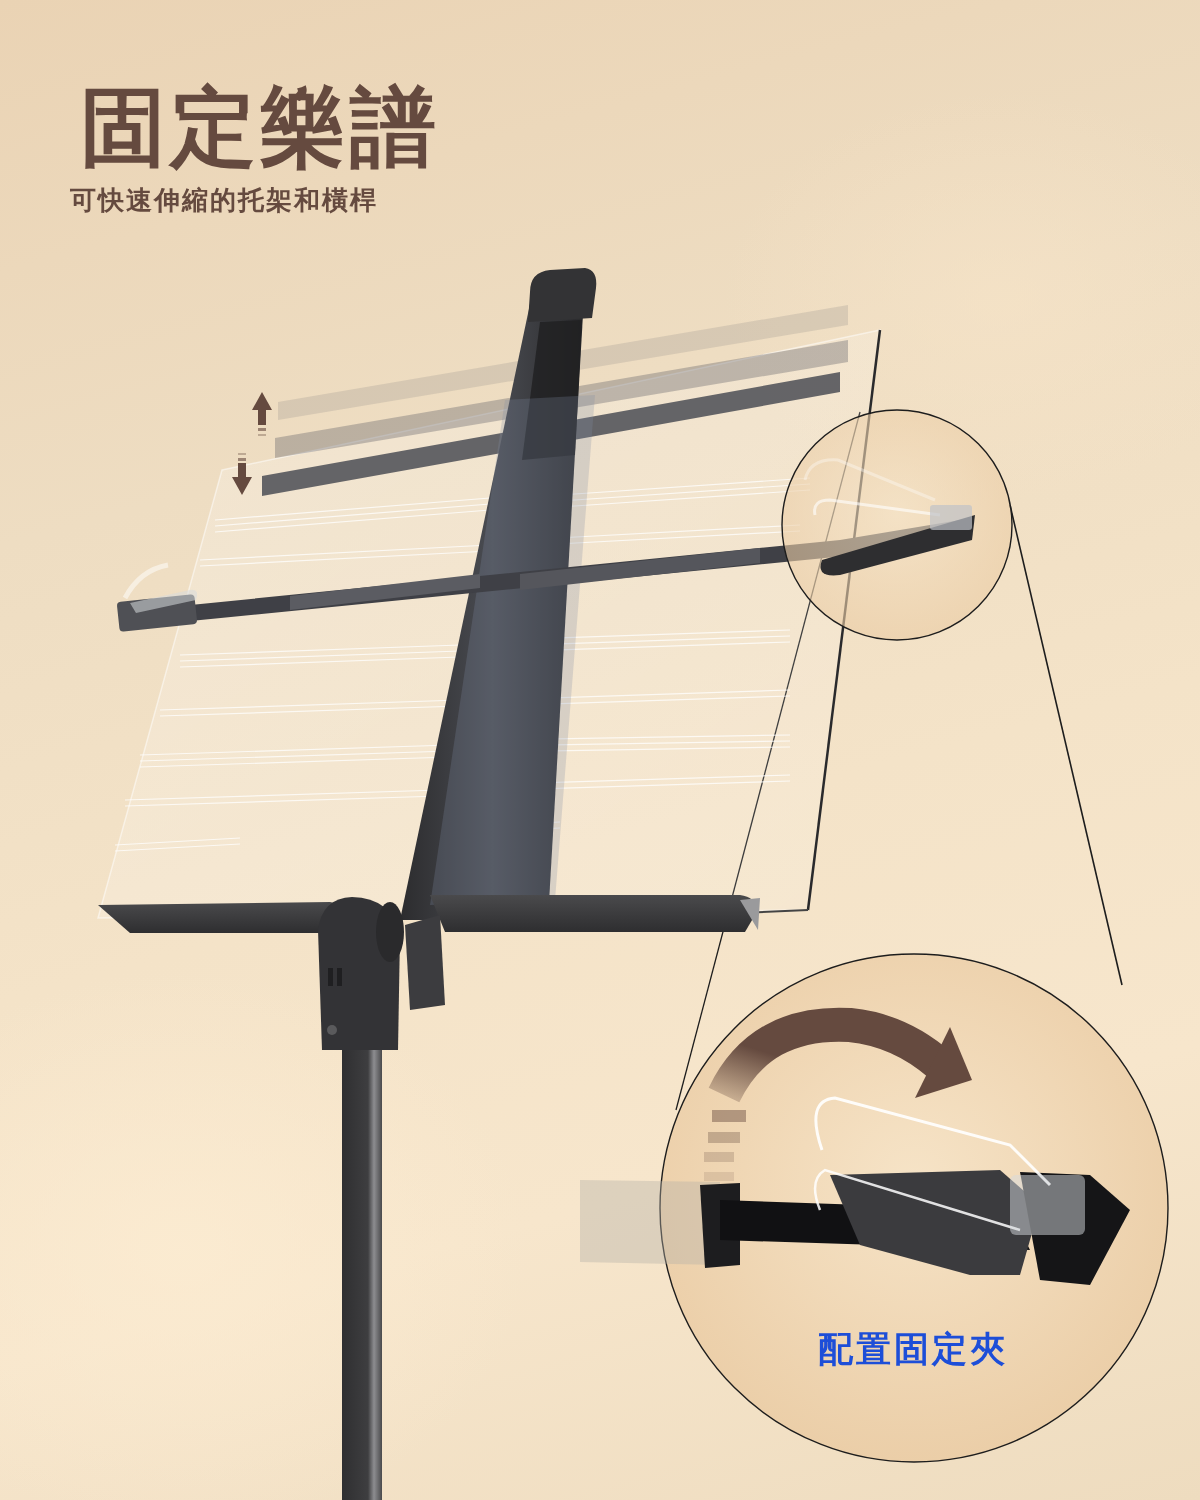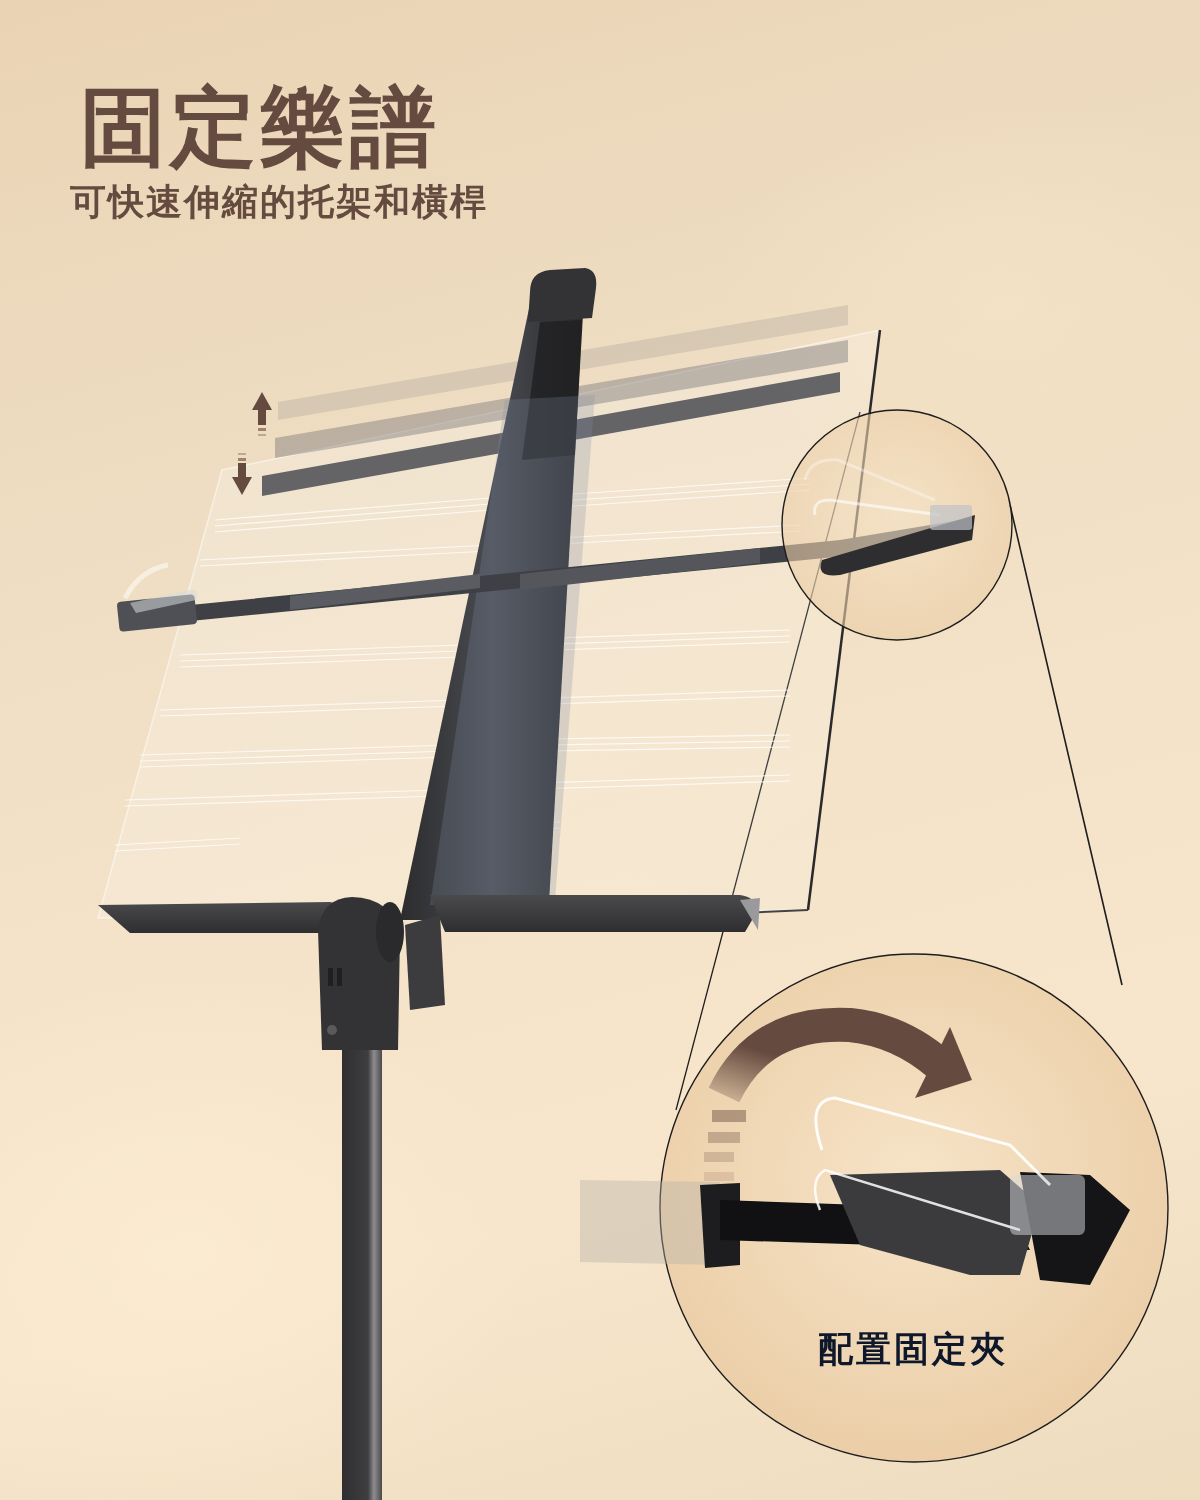--- a/index.html
+++ b/index.html
@@ -13,26 +13,26 @@
       background:
         radial-gradient(ellipse 500px 400px at 180px 1250px, rgba(252,236,210,0.8), transparent 70%),
         radial-gradient(ellipse 400px 300px at 1000px 300px, rgba(247,228,200,0.6), transparent 70%);
     }
     .headline {
       position: absolute; left: 68px; top: 72px; margin: 12px;
       font-size: 86px; font-weight: bold; color: #654a3f; letter-spacing: 4px; line-height: 1;
     }
     .subhead {
       position: absolute; left: 70px; top: 187px; margin: 0;
-      font-size: 36px; font-weight: bold; color: #654a3f; letter-spacing: 2px; line-height: 1; font-family: Liberation Mono, monospace;
+      font-size: 26px; font-weight: bold; color: #654a3f; letter-spacing: 2px; line-height: 1;
     }
     .art { position: absolute; left: 0; top: 0; width: 1200px; height: 1500px; }
     .caption {
       position: absolute; left: 818px; top: 1332px; margin: 0;
-      font-size: 35px; font-weight: bold; color: #0f172a; letter-spacing: 3px; line-height: 1;
+      font-size: 35px; font-weight: bold; color: #1d4ed8; letter-spacing: 3px; line-height: 1;
     }
   </style>
 </head>
 <body>
 
 <div class="bg-glow"></div>
 
 <svg class="art" viewBox="0 0 1200 1500" xmlns="http://www.w3.org/2000/svg">
   <defs>
     <linearGradient id="pole" x1="0" x2="1" y1="0" y2="0">

